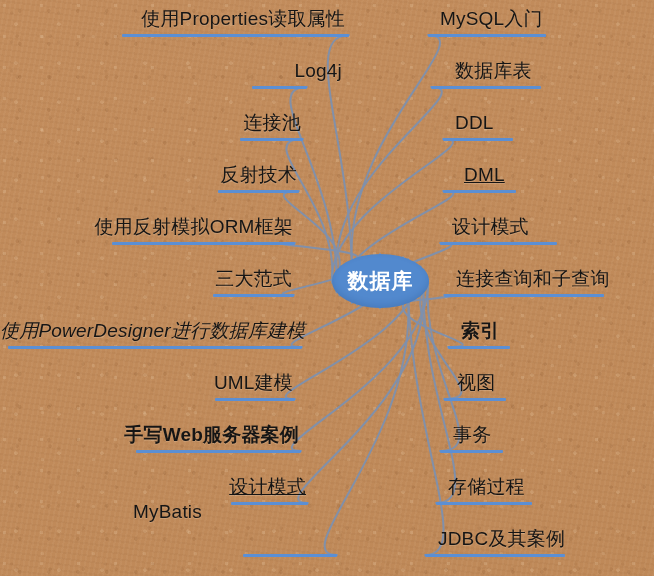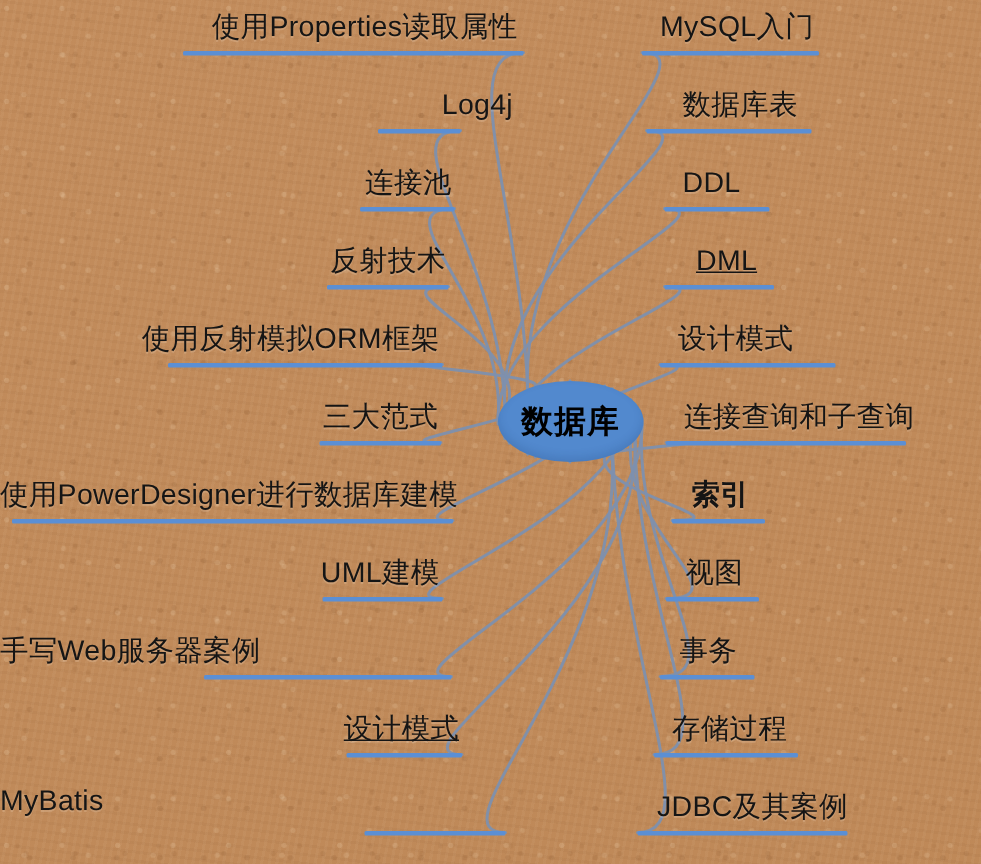--- a/index.html
+++ b/index.html
@@ -69,21 +69,21 @@
     height: 54px;
     border-radius: 50%;
     background: #5289ce;
     box-shadow: inset 0 -3px 6px rgba(30,60,110,0.18);
     display: flex;
     align-items: center;
     justify-content: center;
     z-index: 5;
   }
   #center-label {
-    color: #000000;
+    color: #ffffff;
     font-size: 21px;
     font-weight: bold;
     letter-spacing: 1px;
   }
 </style>
 </head>
 <body>
 
 <div id="mindmap">
 
@@ -118,29 +118,29 @@
       <div class="node left" style="top: 60px; left: 0px; width: 305px; text-align: right; padding-left: 37px;">Log4j</div>
       <div class="underline" style="left: 252px; top: 86px; width: 55px; background: rgb(91, 143, 212);"></div>
       <div class="node left" style="top: 112px; left: 0px; width: 301px; text-align: right;">连接池</div>
       <div class="underline" style="left: 240px; top: 138px; width: 63px; background: rgb(91, 143, 212);"></div>
       <div class="node left" style="top: 164px; left: 0px; width: 297px; text-align: right;">反射技术</div>
       <div class="underline" style="left: 218px; top: 190px; width: 81px; background: rgb(91, 143, 212);"></div>
       <div class="node left" style="top: 216px; left: 0px; width: 293px; text-align: right;">使用反射模拟ORM框架</div>
       <div class="underline" style="left: 112px; top: 242px; width: 183px; background: rgb(91, 143, 212);"></div>
       <div class="node left" style="top: 268px; left: 0px; width: 292px; text-align: right;">三大范式</div>
       <div class="underline" style="left: 213px; top: 294px; width: 81px; background: rgb(91, 143, 212);"></div>
-      <div class="node left" style="top: 320px; left: 0px; width: 260px; text-align: right;">使用PowerDesigner进行数据库建模</div>
+      <div class="node left" style="top: 320px; left: 0px; width: 260px; text-align: right; font-style: italic;">使用PowerDesigner进行数据库建模</div>
       <div class="underline" style="left: 8px; top: 346px; width: 294px; background: rgb(91, 143, 212);"></div>
       <div class="node left" style="top: 372px; left: 0px; width: 293px; text-align: right;">UML建模</div>
       <div class="underline" style="left: 215px; top: 398px; width: 80px; background: rgb(91, 143, 212);"></div>
-      <div class="node left" style="top: 424px; left: 0px; width: 299px; text-align: left;">手写Web服务器案例</div>
+      <div class="node left" style="top: 424px; left: 0px; width: 299px; text-align: right; font-weight: bold;">手写Web服务器案例</div>
       <div class="underline" style="left: 136px; top: 450px; width: 165px; background: rgb(91, 143, 212);"></div>
       <div class="node left" style="top: 476px; left: 0px; width: 306px; text-align: right; text-decoration: underline;">设计模式</div>
       <div class="underline" style="left: 231px; top: 502px; width: 77px; background: rgb(91, 143, 212);"></div>
-      <div class="node left" style="top: 524px; left: 0px; width: 335px; text-align: left;">MyBatis</div>
+      <div class="node left" style="top: 501px; left: 0px; width: 335px; text-align: center;">MyBatis</div>
       <div class="underline" style="left: 243px; top: 554px; width: 94px; background: rgb(91, 143, 212);"></div>
     </div>
   <div id="nodes-right">
       <div class="node right" style="top: 8px; left: 440px;">MySQL入门</div>
       <div class="underline" style="left: 428px; top: 34px; width: 118px; background: rgb(91, 143, 212);"></div>
       <div class="node right" style="top: 60px; left: 443px; margin-left: 12px;">数据库表</div>
       <div class="underline" style="left: 431px; top: 86px; width: 110px; background: rgb(91, 143, 212);"></div>
       <div class="node right" style="top: 112px; left: 455px;">DDL</div>
       <div class="underline" style="left: 443px; top: 138px; width: 70px; background: rgb(91, 143, 212);"></div>
       <div class="node right" style="top: 164px; left: 464px; text-decoration: underline;">DML</div>

